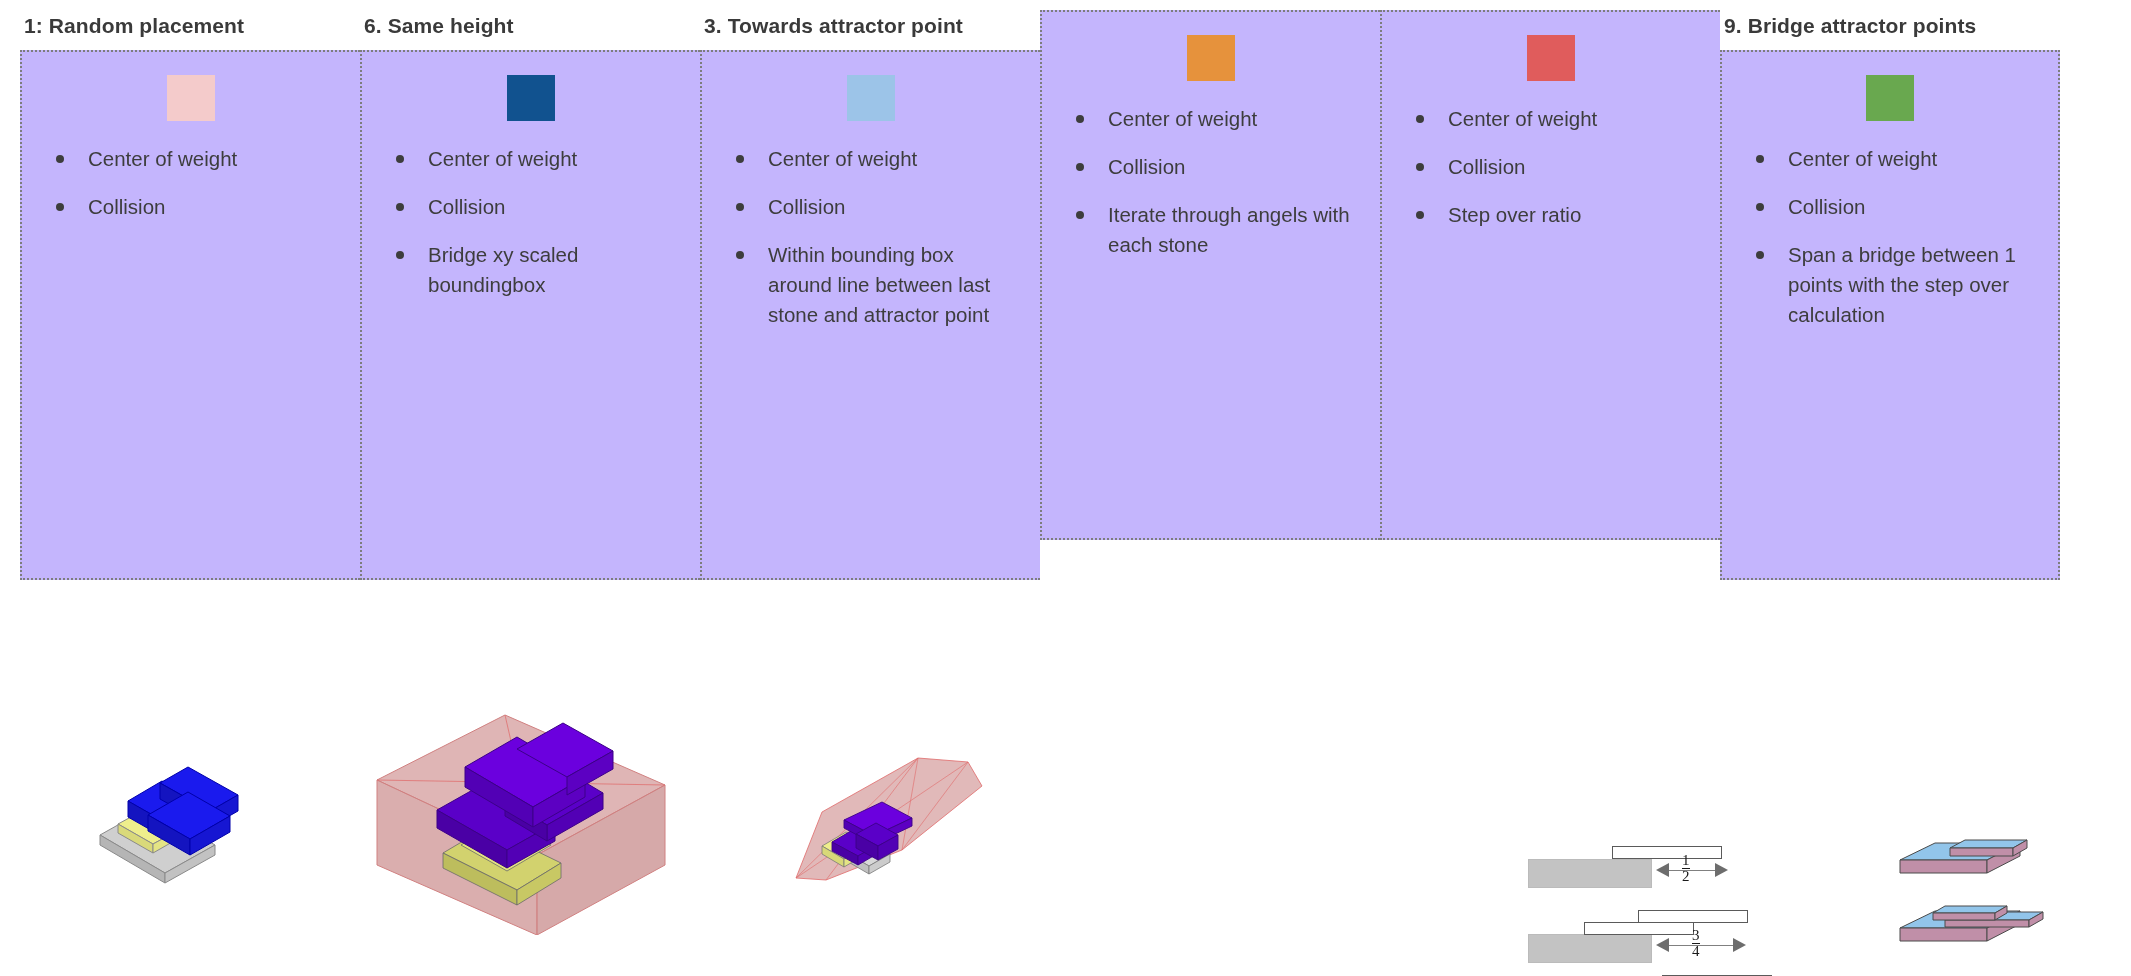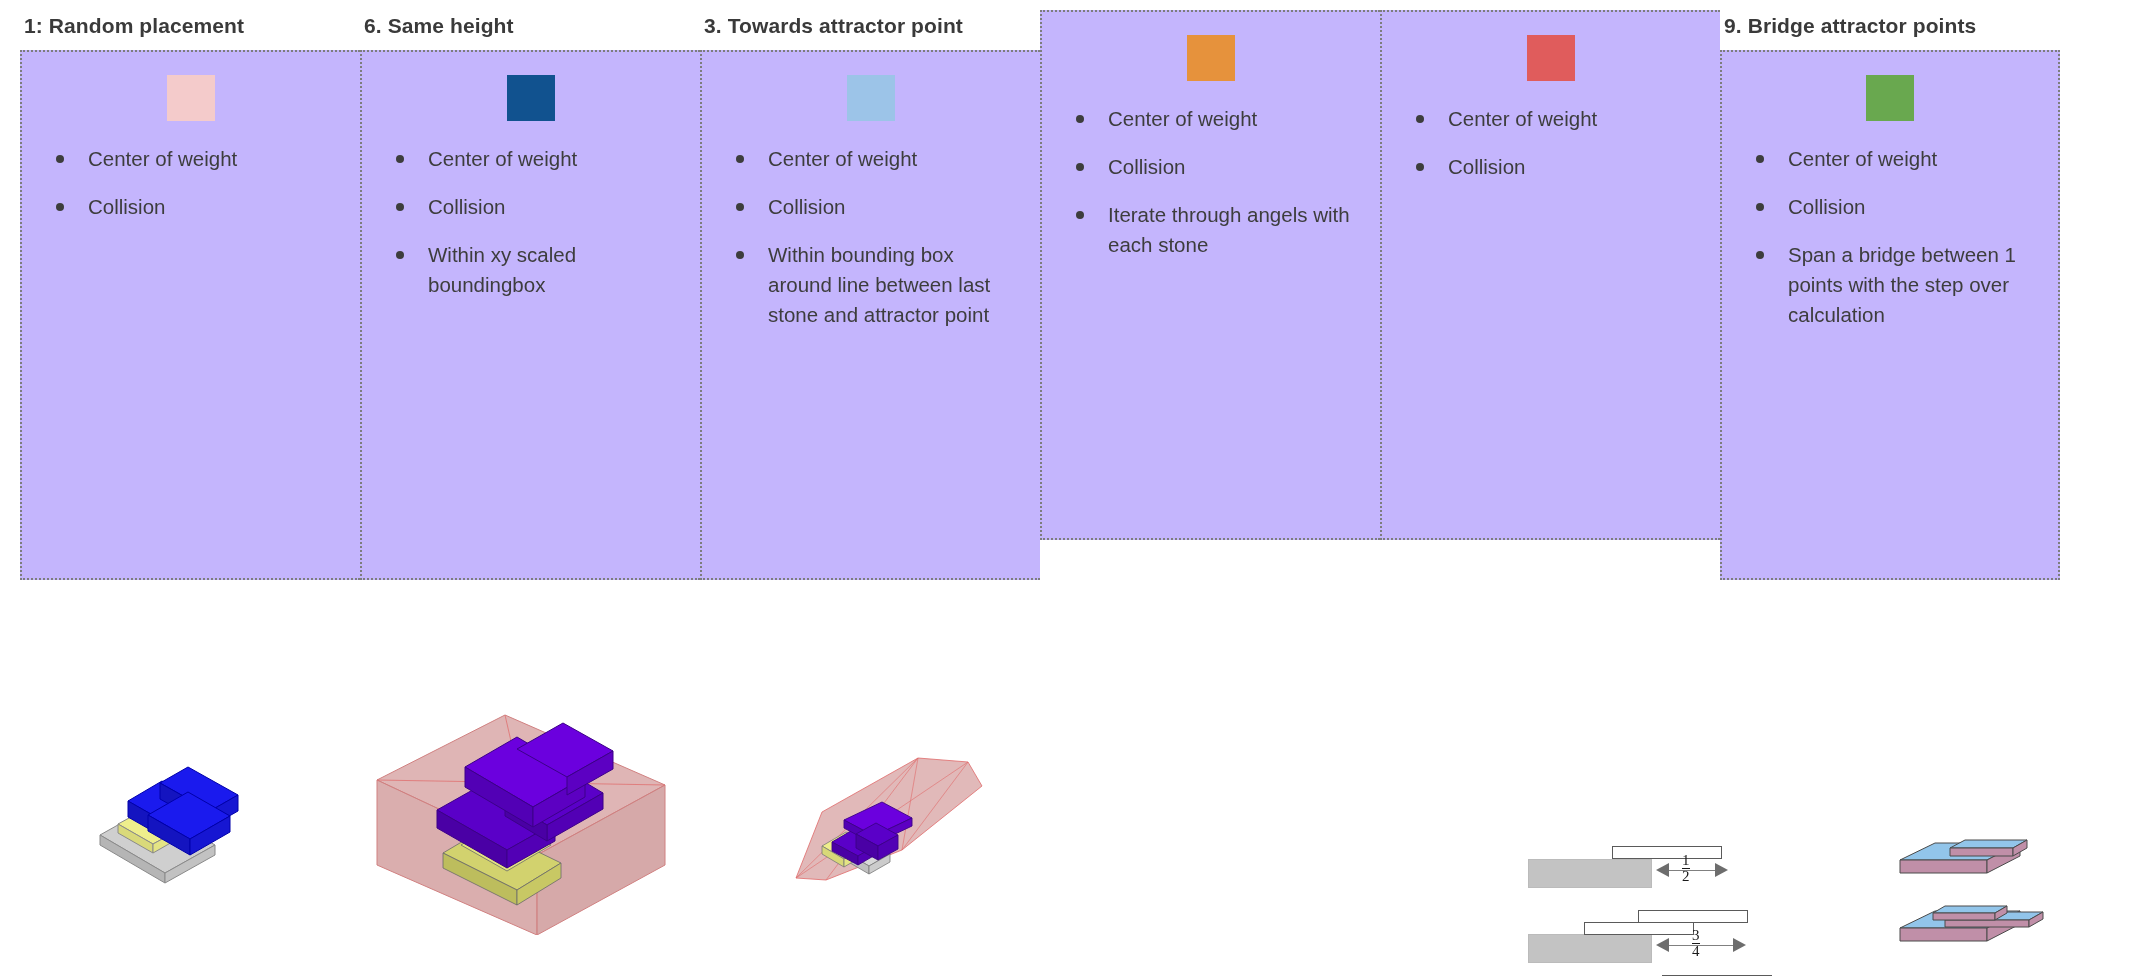--- a/index.html
+++ b/index.html
@@ -167,21 +167,21 @@
 
   <div class="col">
     <div class="col-title">6. Same height</div>
     <div class="col-box">
       <div class="swatch-row">
         <div class="swatch" style="background:#11528f;"></div>
       </div>
       <ul class="bullets">
         <li>Center of weight</li>
         <li>Collision</li>
-        <li>Within xy scaled boundingbox</li>
+        <li>Bridge xy scaled boundingbox</li>
       </ul>
     </div>
   </div>
 
   <div class="col">
     <div class="col-title">3. Towards attractor point</div>
     <div class="col-box">
       <div class="swatch-row">
         <div class="swatch" style="background:#9cc4e8;"></div>
       </div>
@@ -207,20 +207,21 @@
   </div>
 
   <div class="col">
     <div class="col-box">
       <div class="swatch-row">
         <div class="swatch" style="background:#e05c5c;"></div>
       </div>
       <ul class="bullets">
         <li>Center of weight</li>
         <li>Collision</li>
+        <li>Step over ratio</li>
       </ul>
     </div>
   </div>
 
   <div class="col">
     <div class="col-title">9. Bridge attractor points</div>
     <div class="col-box">
       <div class="swatch-row">
         <div class="swatch" style="background:#69a84f;"></div>
       </div>

